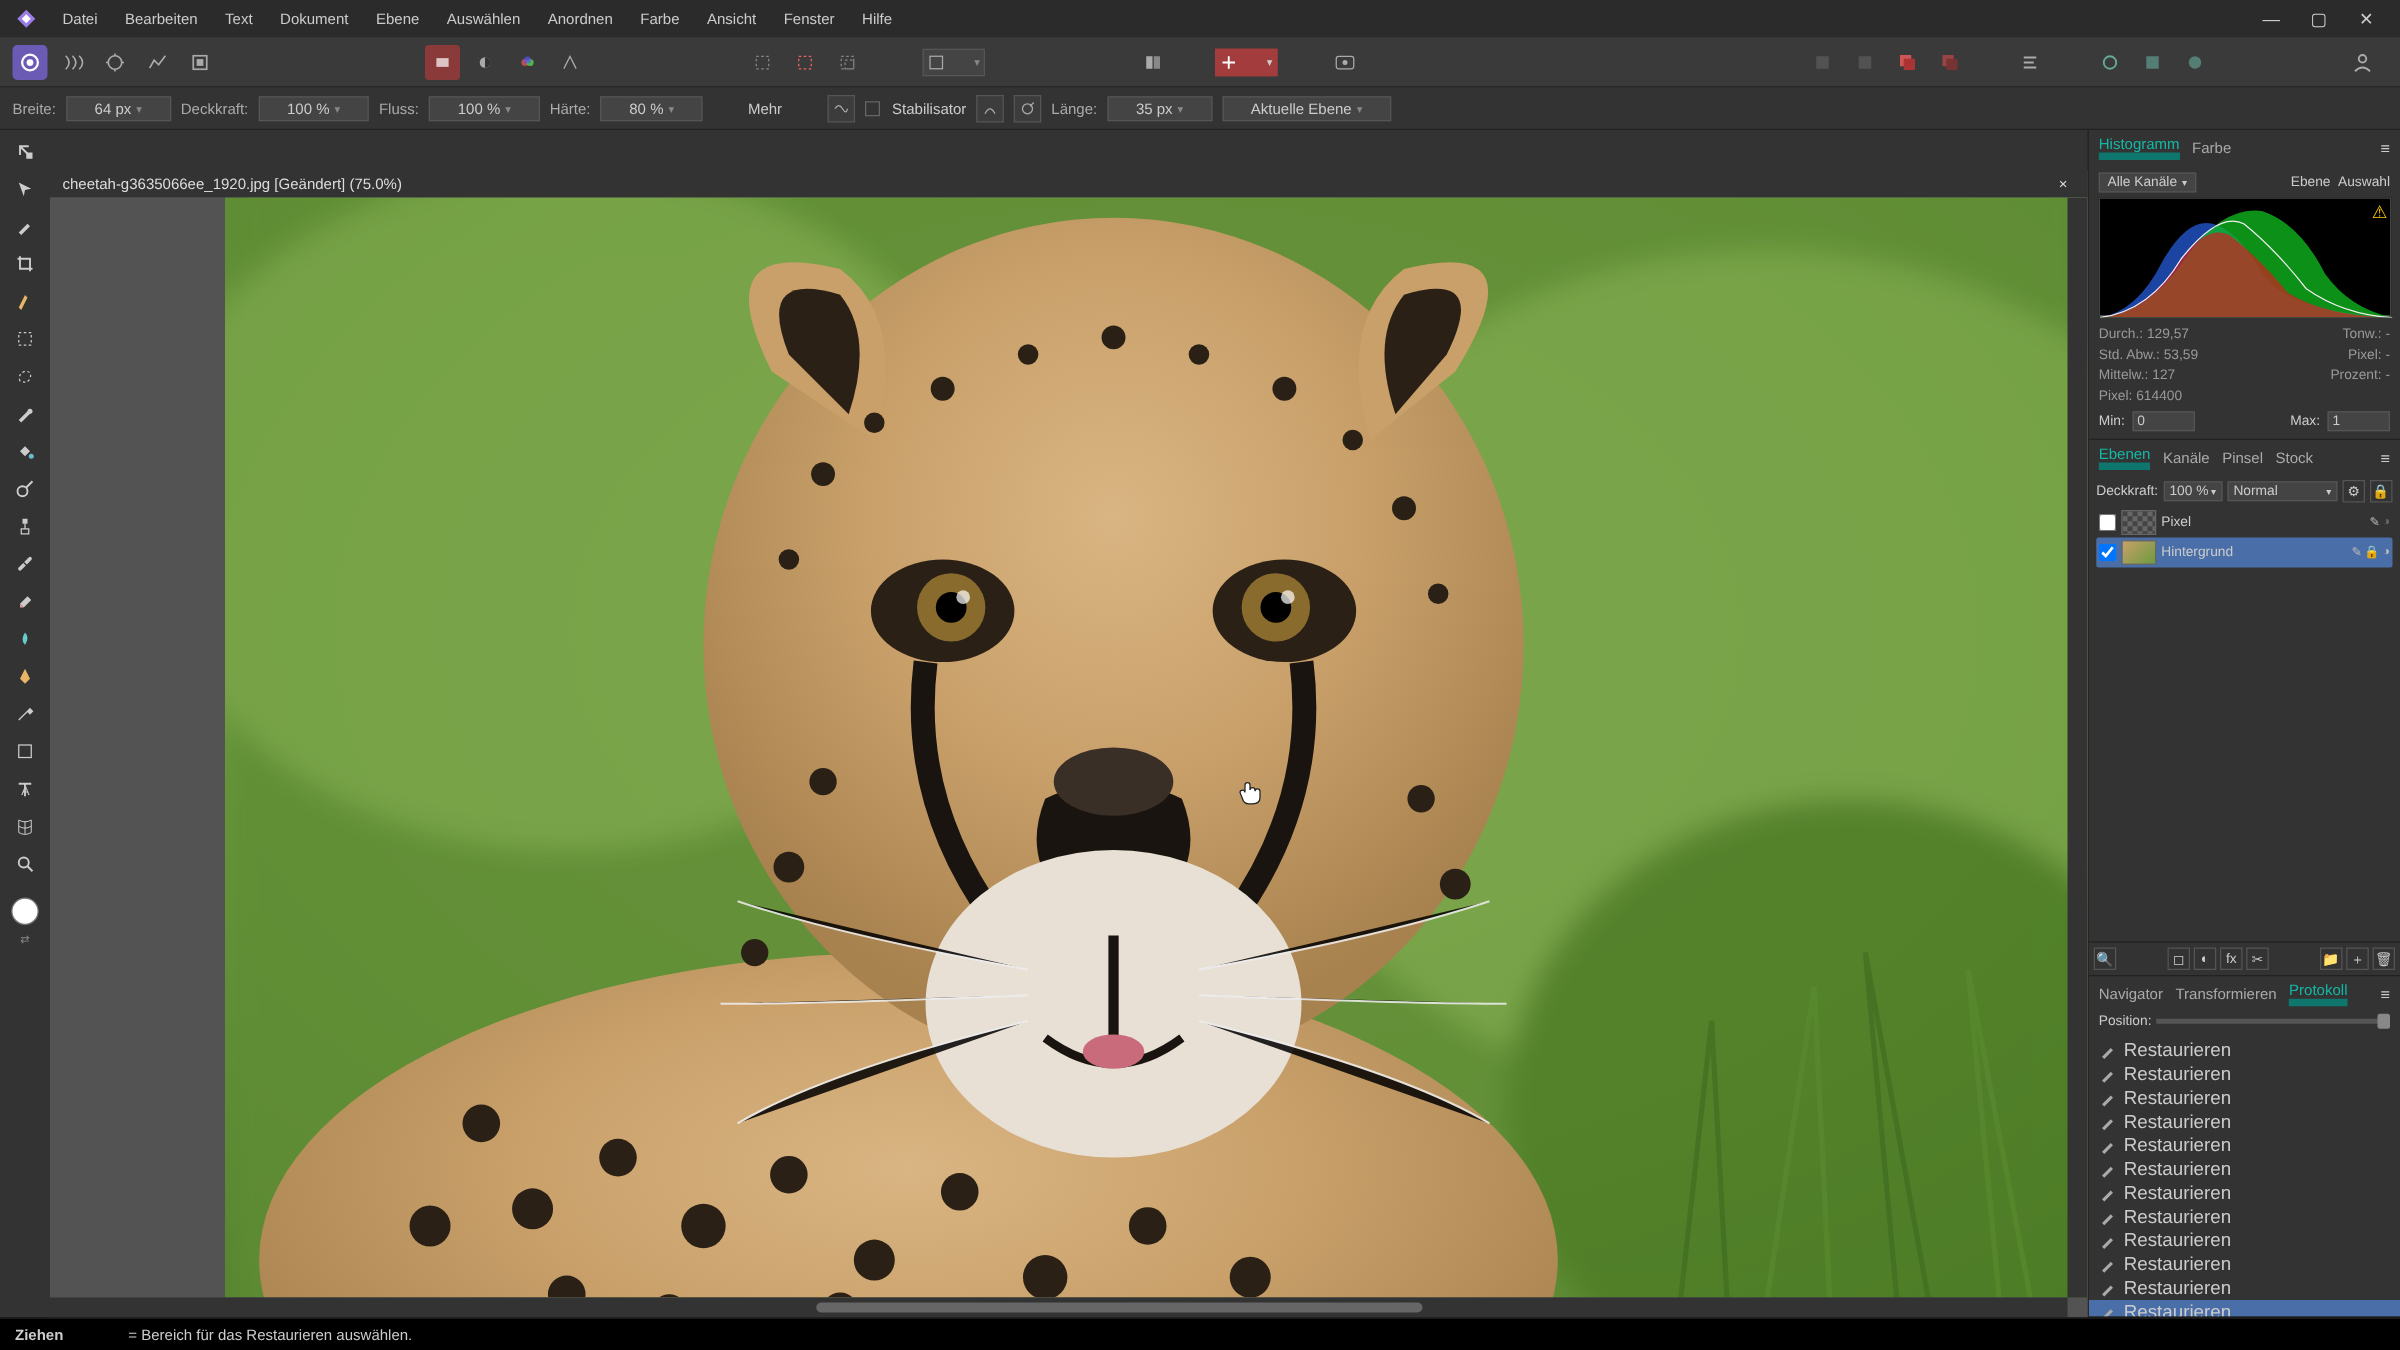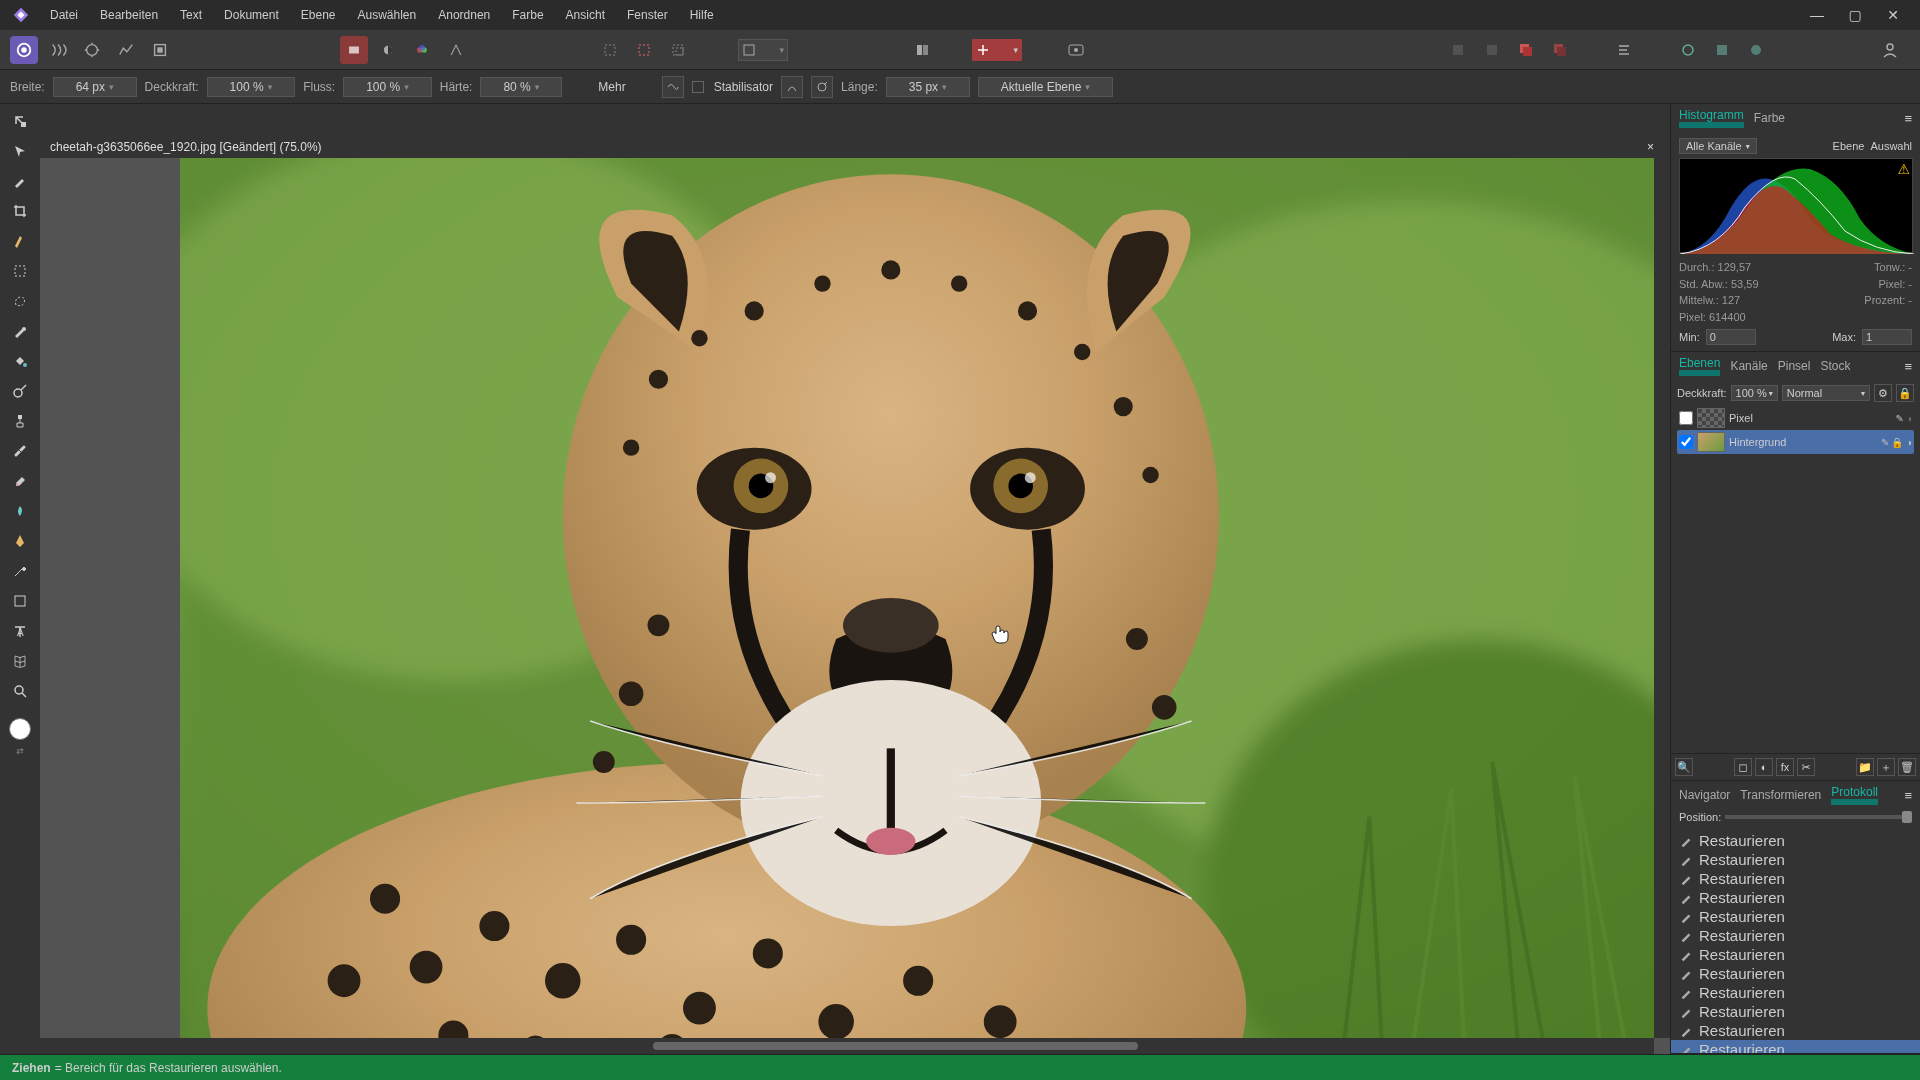--- a/index.html
+++ b/index.html
@@ -61,21 +61,21 @@
 .checker { background-image: repeating-conic-gradient(#666 0% 25%, #444 0% 50%); background-size:8px 8px;}
 #layers-footer { display:flex; padding:4px; gap:4px; justify-content:space-between; border-top:1px solid #222; margin-top:auto;}
 .small-btn { width:18px; height:18px; display:flex; align-items:center; justify-content:center; border:1px solid #555; cursor:pointer; font-size:11px;}
 #history-body { padding:4px 0px; max-height:226px; overflow:hidden;}
 .hist-slider {margin:2px 8px 4px 8px; display:flex; align-items:center; gap:4px; font-size:11px;}
 .hist-slider .track {flex:1; height:4px; background:#555; position:relative;}
 .hist-slider .knob {position:absolute; right:0; top:-4px; width:10px; height:12px; background:#888; border-radius:2px;}
 .hist-item { display:flex; align-items:center; padding:1px 8px; gap:6px; cursor:pointer; font-size:15px;}
 .hist-item.selected { background:#4a6ea8;}
 .hist-item svg {width:14px; height:14px;}
-#statusbar { position:absolute; bottom:0; left:0; right:0; height:26px; background:#15803d; border-top:1px solid #222; display:flex; align-items:center; padding:0 12px; font-size:12px;}
+#statusbar { position:absolute; bottom:0; left:0; right:0; height:26px; background:#000000; border-top:1px solid #222; display:flex; align-items:center; padding:0 12px; font-size:12px;gap:48px;}
 #statusbar b { margin-right:4px;}
 .spacer { flex:1;}
 #cursor-hand { position:absolute; left:950px; top:465px; pointer-events:none; z-index:50;}
 .ctx-icon-btn{width:22px;height:22px;background:#3c3c3c;border:1px solid #555;display:flex;align-items:center;justify-content:center;cursor:pointer;font-size:11px;}
 #layers-spacer{min-height:140px;}
 </style>
 </head>
 <body>
 
 <div id="titlebar">

